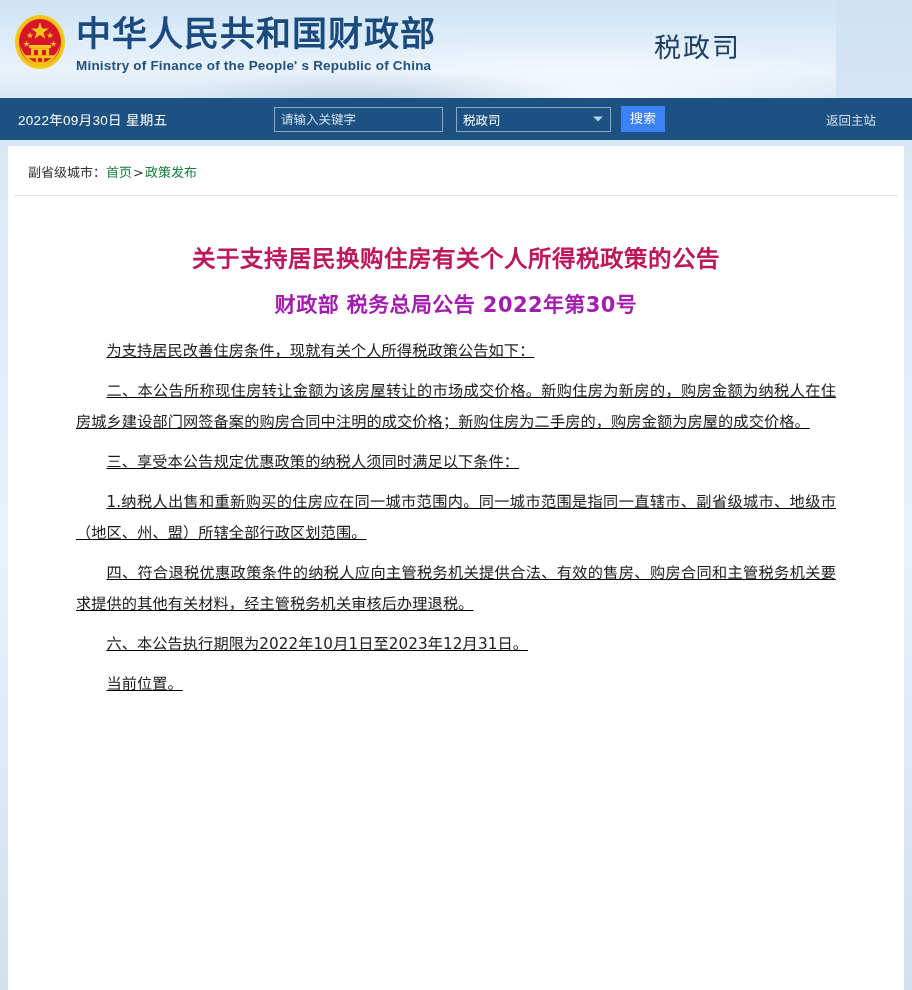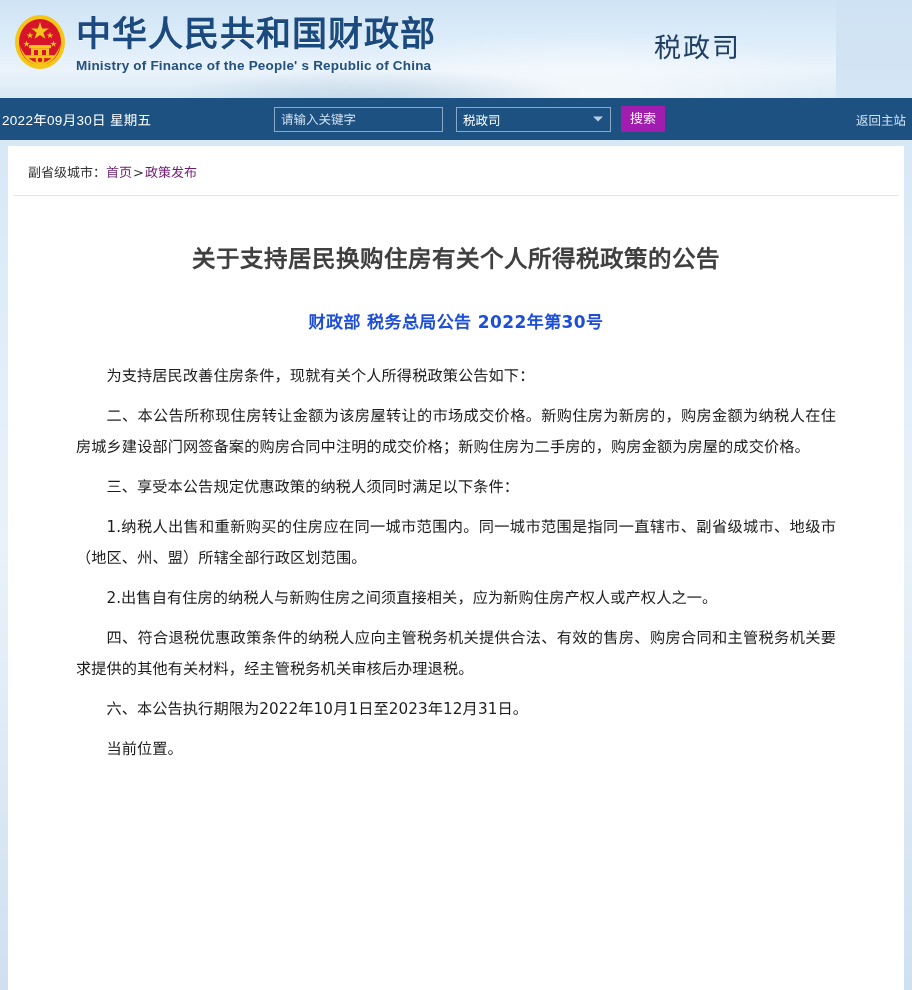--- a/index.html
+++ b/index.html
@@ -69,21 +69,21 @@
     position: relative;
     height: 42px;
     width: 912px;
     background: #1c5182;
     display: flex;
     align-items: center;
   }
   .nav-date {
     color: #ffffff;
     font-size: 13.5px;
-    margin-left: 2px;
+    margin-left: 18px;
     white-space: nowrap;
     letter-spacing: .3px;
   }
   .search-group {
     position: absolute;
     left: 274px;
     top: 50%;
     transform: translateY(-50%);
     display: flex;
     align-items: center;
@@ -119,31 +119,31 @@
     transform: translateY(-50%);
     width: 0; height: 0;
     border-left: 5px solid transparent;
     border-right: 5px solid transparent;
     border-top: 5px solid #b9d0e4;
   }
   .search-btn {
     margin-left: 10px;
     height: 26px;
     padding: 0 9px;
-    background: #a21caf;
+    background: #3b82f6;
     color: #ffffff;
     border: none;
     font-size: 13px;
     line-height: 26px;
     cursor: pointer;
     font-family: "DejaVu Sans", "Liberation Sans", sans-serif;
   }
   .back-link {
     position: absolute;
-    right: 6px; top: 50%;
+    right: 36px; top: 50%;
     transform: translateY(-50%);
     color: #cfe3f3;
     font-size: 12.5px;
     text-decoration: none;
     font-family: "DejaVu Sans", "Liberation Sans", sans-serif;
   }
 
   
   .page-wrap {
     padding: 6px 8px 0 8px;
@@ -156,46 +156,47 @@
   }
   .breadcrumb {
     font-size: 13px;
     color: #333333;
     padding: 16px 0 14px 14px;
     border-bottom: 1px solid #e2e2e2;
     margin: 0 6px;
     font-family: "DejaVu Sans", "Liberation Sans", sans-serif;
   }
   .breadcrumb .bc-sep { margin: 0 1px; }
-  .breadcrumb a { color: #701a75; text-decoration: none; }
+  .breadcrumb a { color: #15803d; text-decoration: none; }
 
   .doc {
     padding: 0 68px;
   }
   .doc-title {
     text-align: center;
     font-family: "DejaVu Sans", "Liberation Sans", sans-serif;
     font-size: 23.5px;
     font-weight: 700;
-    color: #404040;
+    color: #be185d;
     letter-spacing: .5px;
     margin: 46px 0 0 0;
     line-height: 34px;
   }
   .doc-subtitle {
     text-align: center;
     font-family: "DejaVu Sans", "Liberation Sans", sans-serif;
-    font-size: 17px;
-    font-weight: 700;
-    color: #1d4ed8;
-    margin: 32px 0 0 0;
+    font-size: 21px;
+    font-weight: 700;
+    color: #a21caf;
+    margin: 12px 0 0 0;
     letter-spacing: .4px;
   }
   .doc-body {
-    margin-top: 28px;
+    margin-top: 18px;
+    text-decoration: underline;
   }
   .doc-body p {
     font-family: "DejaVu Sans", "Liberation Sans", sans-serif;
     font-size: 15.2px;
     line-height: 31px;
     color: #1c1c1c;
     margin: 0 0 9px 0;
     text-align: justify;
     text-justify: inter-ideograph;
     text-indent: 2em;
@@ -266,21 +267,20 @@
 
     <div class="doc">
       <h1 class="doc-title">关于支持居民换购住房有关个人所得税政策的公告</h1>
       <div class="doc-subtitle">财政部 税务总局公告 2022年第30号</div>
 
       <div class="doc-body">
         <p>为支持居民改善住房条件，现就有关个人所得税政策公告如下：</p>
         <p>二、本公告所称现住房转让金额为该房屋转让的市场成交价格。新购住房为新房的，购房金额为纳税人在住房城乡建设部门网签备案的购房合同中注明的成交价格；新购住房为二手房的，购房金额为房屋的成交价格。</p>
         <p>三、享受本公告规定优惠政策的纳税人须同时满足以下条件：</p>
         <p class="sub-item">1.纳税人出售和重新购买的住房应在同一城市范围内。同一城市范围是指同一直辖市、副省级城市、地级市（地区、州、盟）所辖全部行政区划范围。</p>
-        <p class="sub-item">2.出售自有住房的纳税人与新购住房之间须直接相关，应为新购住房产权人或产权人之一。</p>
         <p>四、符合退税优惠政策条件的纳税人应向主管税务机关提供合法、有效的售房、购房合同和主管税务机关要求提供的其他有关材料，经主管税务机关审核后办理退税。</p>
         <p>六、本公告执行期限为2022年10月1日至2023年12月31日。</p>
         <p>当前位置。</p>
       </div>
 
     </div>
 
   </div>
 </div>
 

